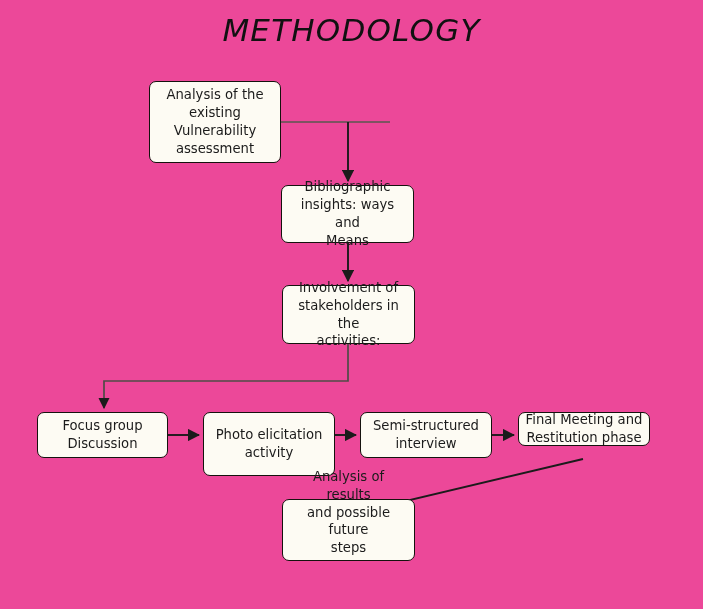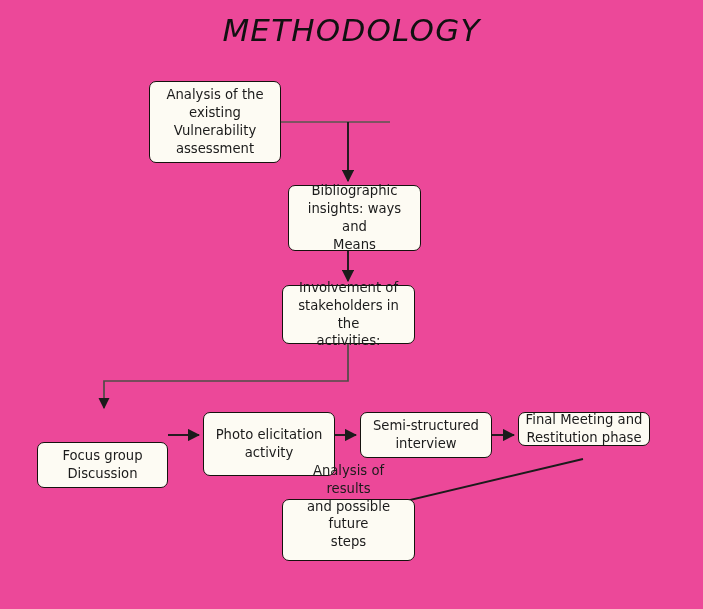--- a/index.html
+++ b/index.html
@@ -40,21 +40,21 @@
     background: #fdfbf3;
     border: 1.6px solid #15120e;
     border-radius: 7px;
     display: flex;
     align-items: center;
     justify-content: center;
     text-align: center;
     color: #1b1b1b;
     font-size: 13.2px;
     line-height: 1.35;
-    padding: 9px 6px;
+    padding: 3px 6px;
   }
   .node-label {
     display: block;
     white-space: pre-line;
   }
   #edge-layer {
     position: absolute;
     left: 0;
     top: 0;
     width: 703px;
@@ -92,33 +92,33 @@
   </svg>
 
   <div class="node" style="left:149px; top:81px; width:132px; height:82px;">
     <span class="node-label">Analysis of the
 existing
 Vulnerability
 assessment</span>
   </div>
 
 
-  <div class="node" style="left:288px; top:185px; width:133px; height:66px;border-radius:7px;">
+  <div class="node" style="left:281px; top:185px; width:133px; height:58px;border-radius:7px;">
     <span class="node-label">Bibliographic
 insights: ways and
 Means</span>
   </div>
 
   <div class="node" style="left:282px; top:285px; width:133px; height:59px;">
     <span class="node-label">Involvement of
 stakeholders in the
 activities:</span>
   </div>
 
-  <div class="node" style="left:37px; top:412px; width:131px; height:46px;margin-top:30px;">
+  <div class="node" style="left:37px; top:412px; width:131px; height:46px;">
     <span class="node-label">Focus group
 Discussion</span>
   </div>
 
   <div class="node" style="left:203px; top:412px; width:132px; height:64px;">
     <span class="node-label">Photo elicitation
 activity</span>
   </div>
 
   <div class="node" style="left:360px; top:412px; width:132px; height:46px;">

